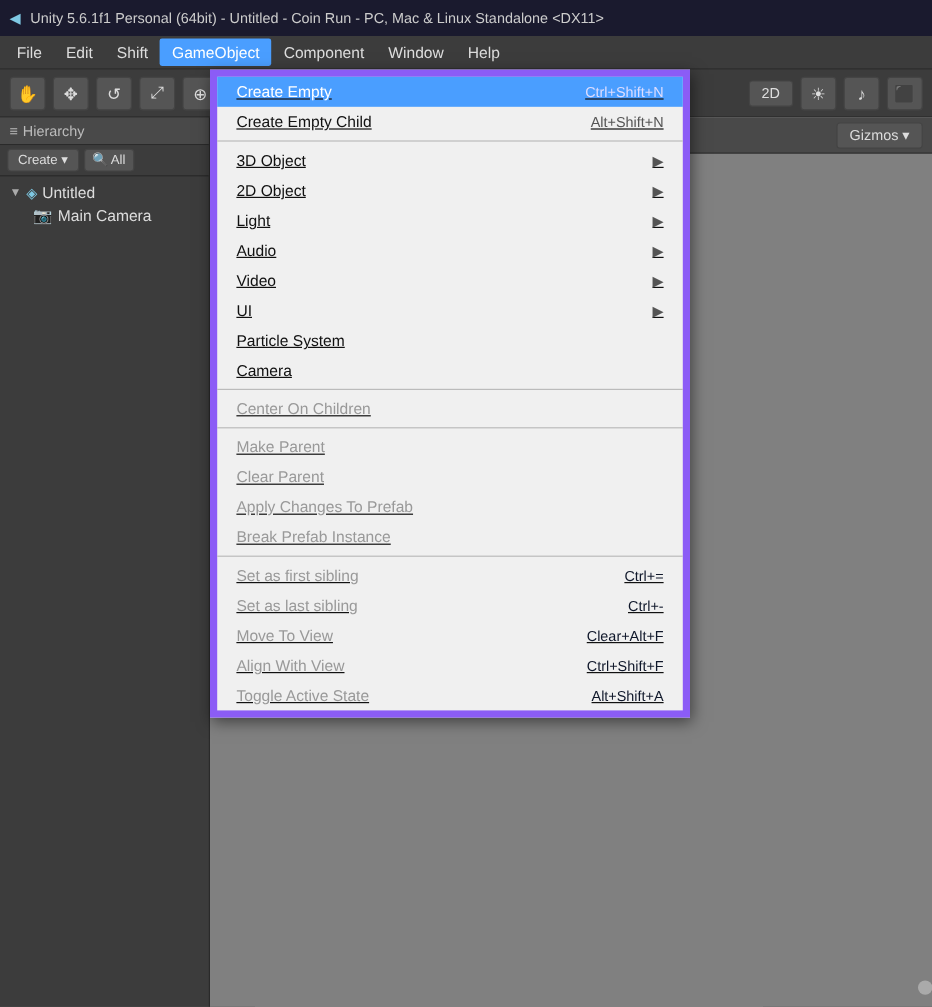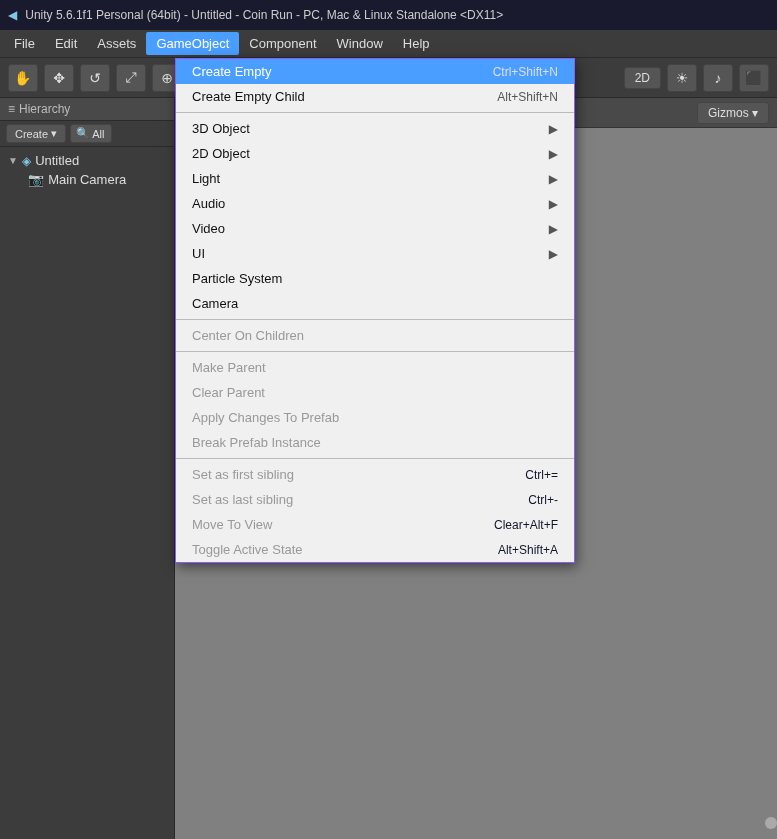--- a/index.html
+++ b/index.html
@@ -184,24 +184,25 @@
       right: 0;
       bottom: 0;
       z-index: 100;
     }
     #dropdown-menu {
       position: absolute;
       top: 58px; 
       left: 175px; 
       width: 400px;
       background: #f0f0f0;
-      border: 1px solid #8b5cf6;
+      border: 6px solid #8b5cf6;
       box-shadow: 2px 4px 12px rgba(0,0,0,0.5);
       z-index: 200;
       color: #111;
+      text-decoration: underline;
     }
     .dd-item {
       padding: 5px 16px;
       display: flex;
       align-items: center;
       justify-content: space-between;
       cursor: pointer;
       font-size: 13px;
       color: #111;
     }
@@ -281,21 +282,21 @@
 <body>
 
 <div id="title-bar">
   <span class="logo">◀</span>
   <span>Unity 5.6.1f1 Personal (64bit) - Untitled - Coin Run - PC, Mac &amp; Linux Standalone &lt;DX11&gt;</span>
 </div>
 
 <div id="menu-bar">
   <div class="menu-item">File</div>
   <div class="menu-item">Edit</div>
-  <div class="menu-item">Assets</div>
+  <div class="menu-item">Shift</div>
   <div class="menu-item active">GameObject</div>
   <div class="menu-item">Component</div>
   <div class="menu-item">Window</div>
   <div class="menu-item">Help</div>
 </div>
 
 <div id="toolbar">
   <div class="toolbar-btn">✋</div>
   <div class="toolbar-btn">✥</div>
   <div class="toolbar-btn">↺</div>
@@ -418,19 +419,23 @@
         </div>
         <div class="dd-item disabled">
           <span>Set as last sibling</span>
           <span class="shortcut">Ctrl+-</span>
         </div>
         <div class="dd-item disabled">
           <span>Move To View</span>
           <span class="shortcut">Clear+Alt+F</span>
         </div>
         <div class="dd-item disabled">
+          <span>Align With View</span>
+          <span class="shortcut">Ctrl+Shift+F</span>
+        </div>
+        <div class="dd-item disabled">
           <span>Toggle Active State</span>
           <span class="shortcut">Alt+Shift+A</span>
         </div>
       </div>
   </div>
 
 </div>
 
 </body></html>

